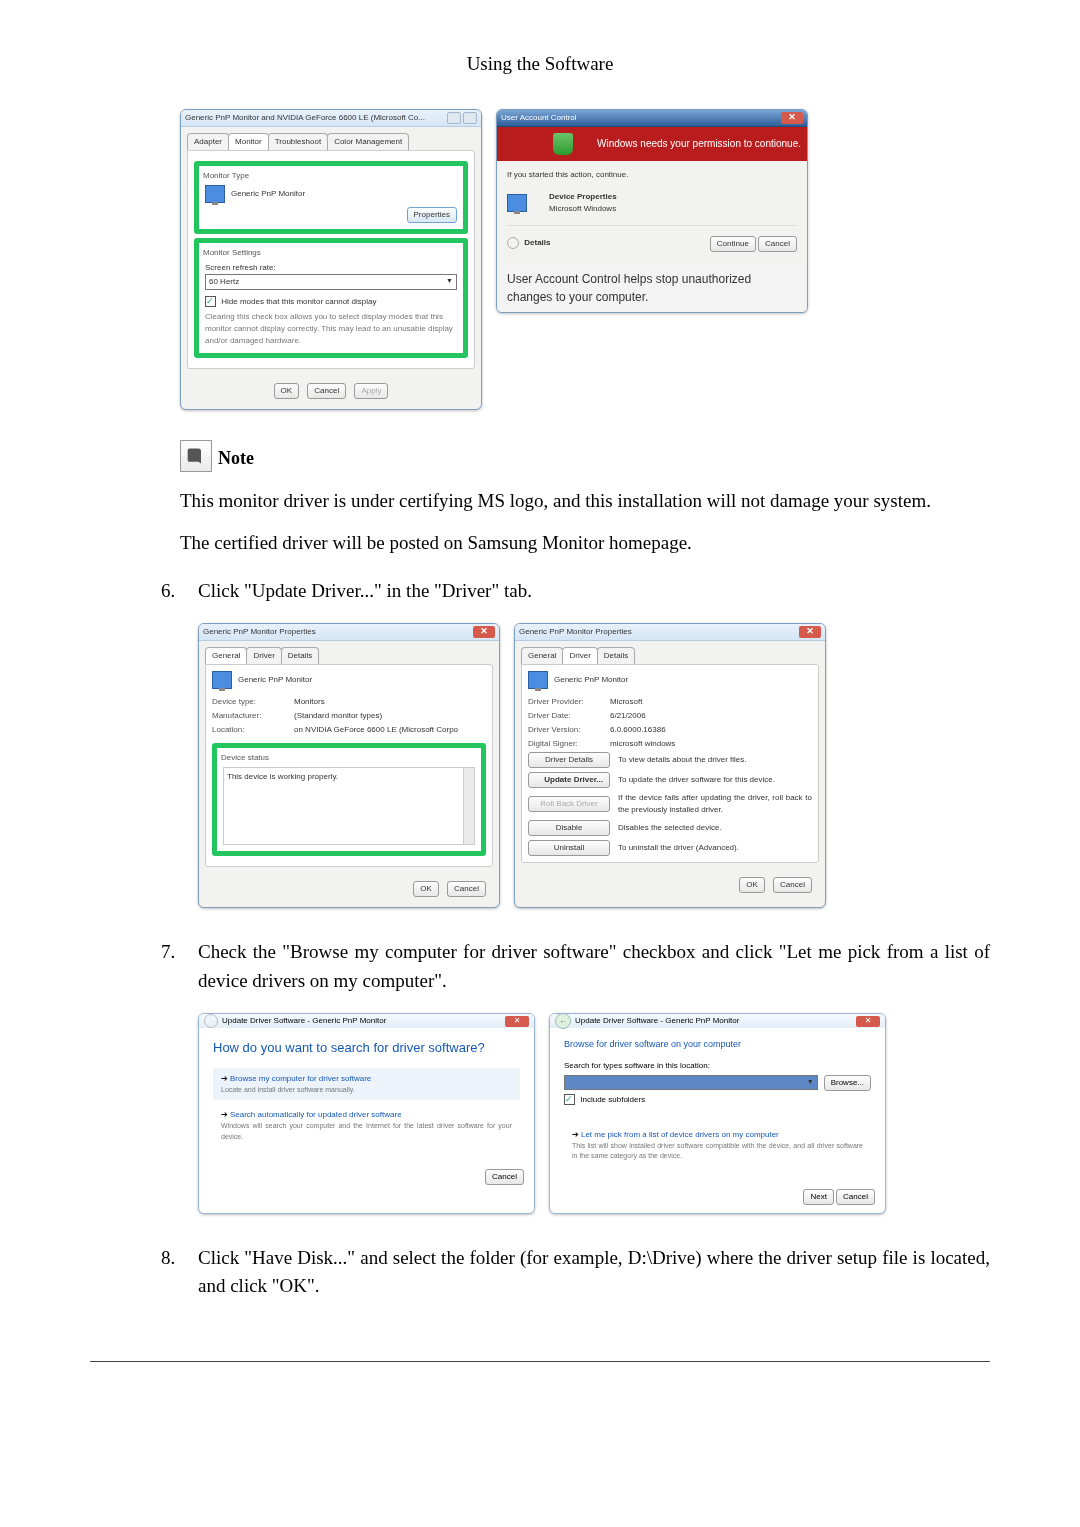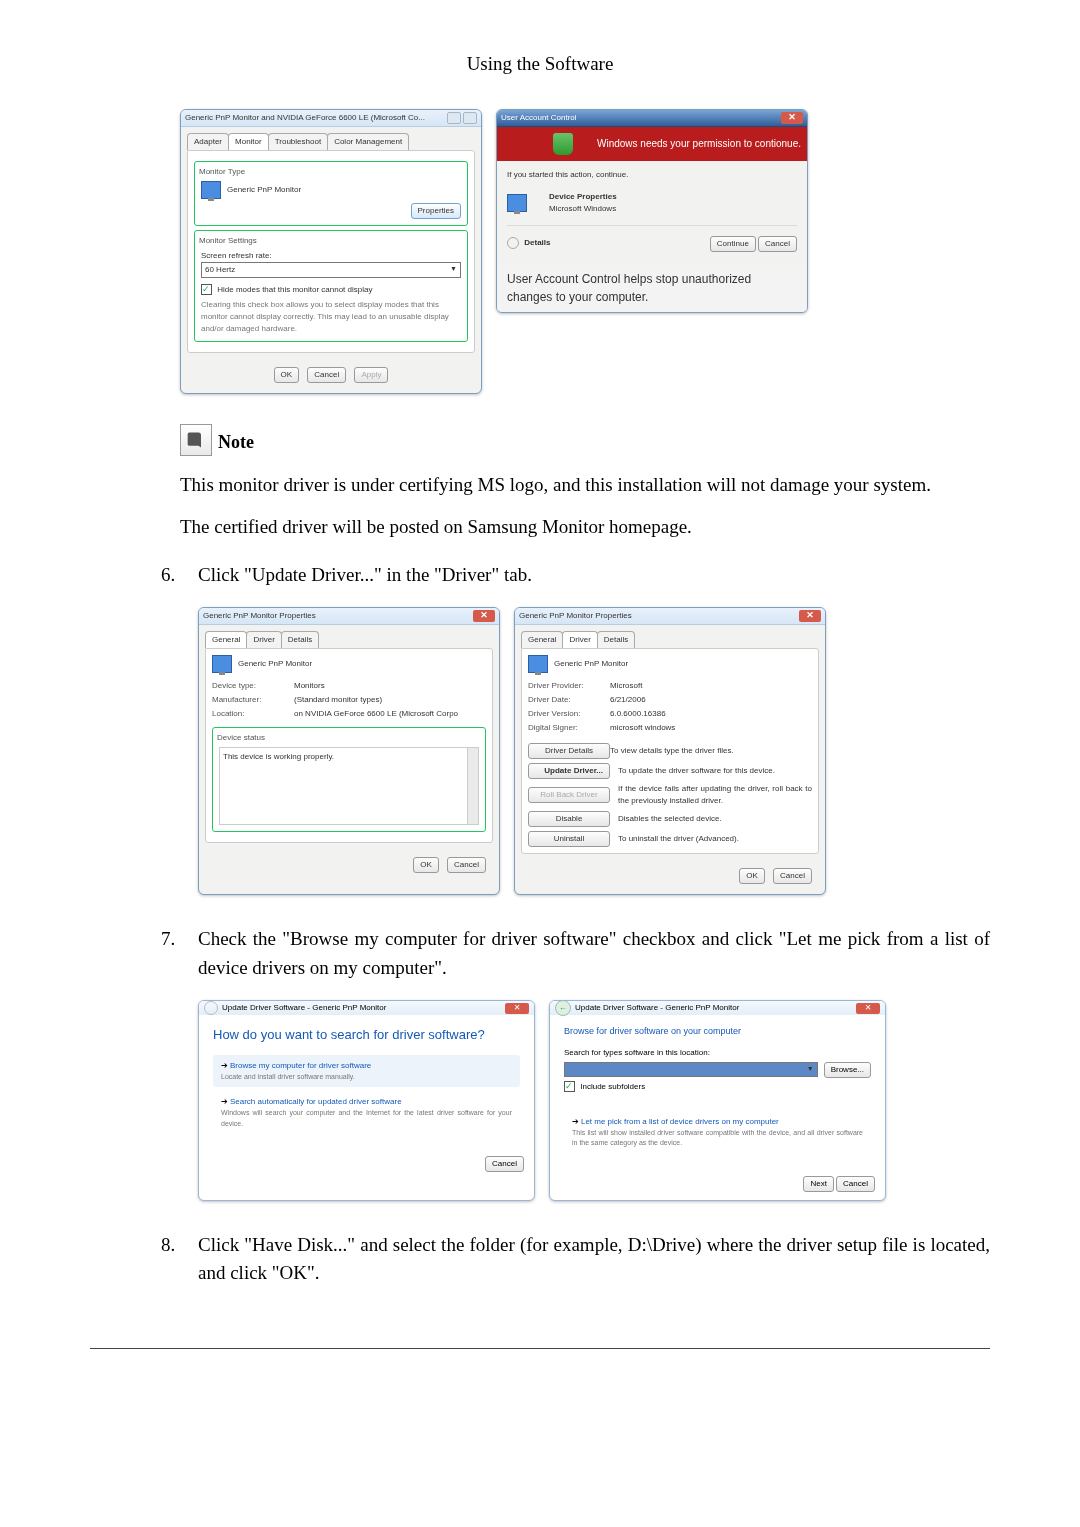--- a/index.html
+++ b/index.html
@@ -64,21 +64,21 @@
     padding: 2px 6px; border: 1px solid #aaa; border-bottom: none;
     background: #f3f3f3; border-radius: 4px 4px 0 0; font-size: 8px;
     margin-right: -1px;
   }
   .tabs .tab.active { background: #fff; position: relative; z-index: 2; }
   .tab-body {
     margin: 0 6px 6px 6px; border: 1px solid #ccc; background: #fff;
     padding: 6px; border-radius: 0 3px 3px 3px;
   }
   .groupbox {
-    border: 1px solid #22c55e; border-radius: 3px; padding: 6px; margin: 4px 0;
+    border: 5px solid #22c55e; border-radius: 3px; padding: 6px; margin: 4px 0;
   }
   .group-title { font-size: 8px; color: #555; margin: -2px 0 3px -2px; }
   .mon-icon {
     width: 18px; height: 16px; background: #4b8de0; border: 1px solid #2b5ea3;
     display: inline-block; vertical-align: middle; position: relative;
   }
   .mon-icon::after { content:""; position:absolute; bottom:-3px; left:6px; width:6px; height:3px; background:#888; }
   .btn {
     display: inline-block; padding: 1px 6px; font-size: 8px;
     background: linear-gradient(#fdfdfd,#e7e7e7); border: 1px solid #999; border-radius: 3px;
@@ -305,23 +305,23 @@
               <span>6/21/2006</span>
             </div>
           <div class="kv">
               <span class="k">Driver Version:</span>
               <span>6.0.6000.16386</span>
             </div>
           <div class="kv">
               <span class="k">Digital Signer:</span>
               <span>microsoft windows</span>
             </div>
-          <div style="display:flex;margin-top:8px;align-items:center;">
+          <div style="display:flex;gap:8px;margin-top:1px;align-items:center;">
             <span class="btn" style="width:68px;text-align:center;">Driver Details</span>
-            <span style="flex:1;">To view details type the driver files.</span>
+            <span style="flex:1;">To view details about the driver files.</span>
           </div>
           <div style="display:flex;gap:8px;margin-top:4px;align-items:center;">
             <span class="btn" style="width:68px;text-align:right;font-weight:bold;">Update Driver...</span>
             <span style="flex:1;">To update the driver software for this device.</span>
           </div>
           <div style="display:flex;gap:8px;margin-top:4px;align-items:center;">
             <span class="btn" style="width:68px;text-align:center;color:#aaa;">Roll Back Driver</span>
             <span style="flex:1;">If the device fails after updating the driver, roll back to the previously installed driver.</span>
           </div>
           <div style="display:flex;gap:8px;margin-top:4px;align-items:center;">

